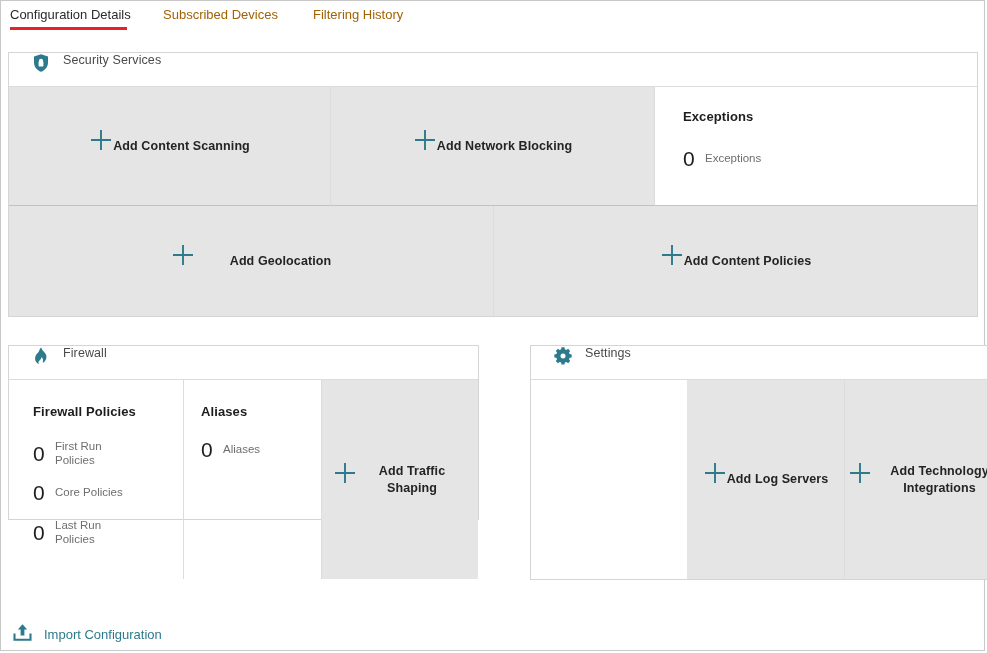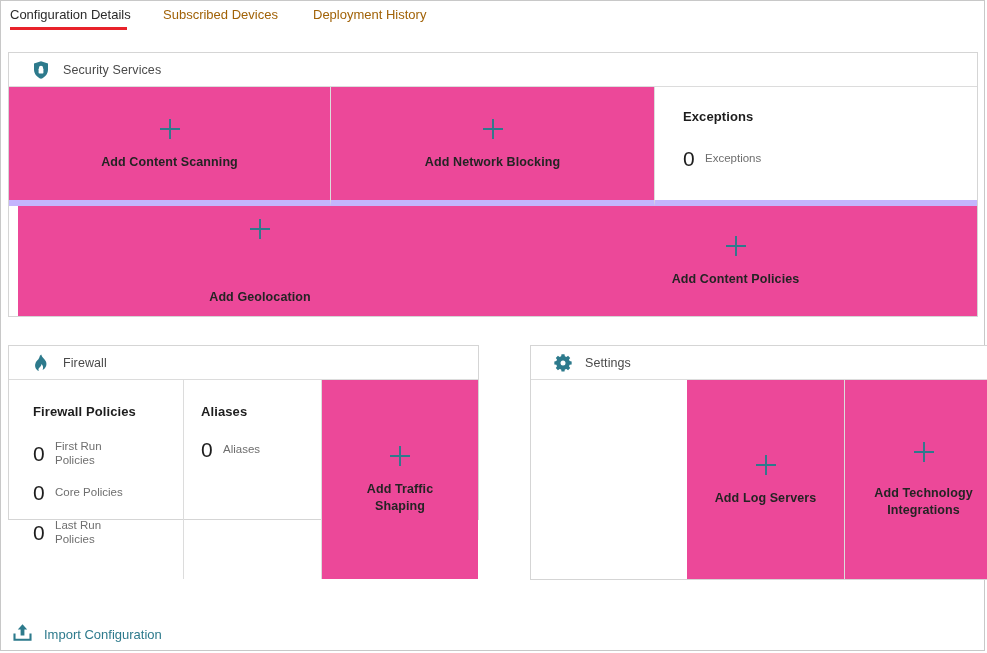--- a/index.html
+++ b/index.html
@@ -26,38 +26,38 @@
   .tab-underline{
     position:absolute;left:10px;top:27px;width:117px;height:3px;background:#e8222a;
   }
 
   
   .panel{
     position:absolute;border:1px solid #d5d5d5;box-sizing:border-box;background:#fff;
   }
   .panel-head{
     height:34px;border-bottom:1px solid #dcdcdc;box-sizing:border-box;
-    display:flex;align-items:center;padding-left:22px;background:#fff;
+    display:flex;align-items:flex-start;padding-left:22px;background:#fff;
   }
   .panel-head .ico{width:20px;height:20px;display:block;margin-right:12px;flex:0 0 auto;}
   .panel-title{font-size:12.5px;color:#4a4a4a;letter-spacing:.1px;}
 
   
   .tile{
-    position:absolute;box-sizing:border-box;background:#ec4899;
-    display:flex;flex-direction:column;align-items:center;justify-content:center;
+    position:absolute;box-sizing:border-box;background:#e5e5e5;
+    display:flex;flex-direction:row;align-items:center;justify-content:center;
     cursor:pointer;
   }
   .tile .plus{display:block;margin-bottom:9px;}
   .tile-label{
     font-size:12.5px;font-weight:bold;color:#242424;text-align:center;
     line-height:17px;letter-spacing:.1px;
   }
   .b-r{border-right:1px solid #dcdcdc;}
-  .b-b{border-bottom:6px solid #c4b5fd;}
+  .b-b{border-bottom:1px solid #c4b5fd;}
 
   
   .statblock{position:absolute;box-sizing:border-box;}
   .stat-head{
     font-size:13px;font-weight:bold;color:#1d1d1d;letter-spacing:.1px;
   }
   .stat-row{display:flex;align-items:center;}
   .stat-num{
     font-size:21px;color:#1d1d1d;line-height:20px;min-width:19px;
     font-family:"Liberation Sans", sans-serif;
@@ -75,21 +75,21 @@
   }
 </style>
 </head>
 <body>
 
 <div class="outer-frame"></div>
 
 <div class="tabbar">
   <div class="tab active" style="left:10px;">Configuration Details</div>
   <div class="tab" style="left:163px;">Subscribed Devices</div>
-  <div class="tab" style="left:313px;">Deployment History</div>
+  <div class="tab" style="left:313px;">Filtering History</div>
   <div class="tab-underline"></div>
 </div>
 
 <div class="panel" style="left:8px;top:52px;width:970px;height:265px;">
   <div class="panel-head">
     <span class="ico">
       <svg viewBox="0 0 20 20" width="20" height="20">
         <path d="M10 1.2 L17 3.6 V9.4 C17 13.6 14.1 17.2 10 18.8 C5.9 17.2 3 13.6 3 9.4 V3.6 Z" fill="#2d7a8c"></path>
         <path d="M10 5.8 a2.1 2.1 0 0 1 2.1 2.1 v1.0 h-4.2 v-1.0 A2.1 2.1 0 0 1 10 5.8 Z" fill="#ffffff"></path>
         <rect x="7.6" y="8.5" width="4.8" height="5.0" rx="0.7" fill="#ffffff"></rect>
@@ -117,21 +117,21 @@
   </div>
 
   <div class="statblock b-b" style="left:646px;top:34px;width:322px;height:119px;padding:22px 0 0 28px;">
     <div class="stat-head">Exceptions</div>
     <div class="stat-row" style="margin-top:25px;">
       <span class="stat-num">0</span>
       <span class="stat-lbl">Exceptions</span>
     </div>
   </div>
 
-  <div class="tile b-r" style="left:9px;top:153px;width:485px;height:110px;gap:35px;">
+  <div class="tile b-r" style="left:0px;top:153px;width:485px;height:110px;gap:35px;">
     <span class="plus">
       <svg width="24" height="24" viewBox="0 0 24 24">
           <path d="M12 2 V22 M2 12 H22" stroke="#2d7a8c" stroke-width="1.9"></path>
         </svg>
     </span>
     <span class="tile-label">Add Geolocation</span>
   </div>
 
   <div class="tile" style="left:485px;top:153px;width:483px;height:110px;">
     <span class="plus">

